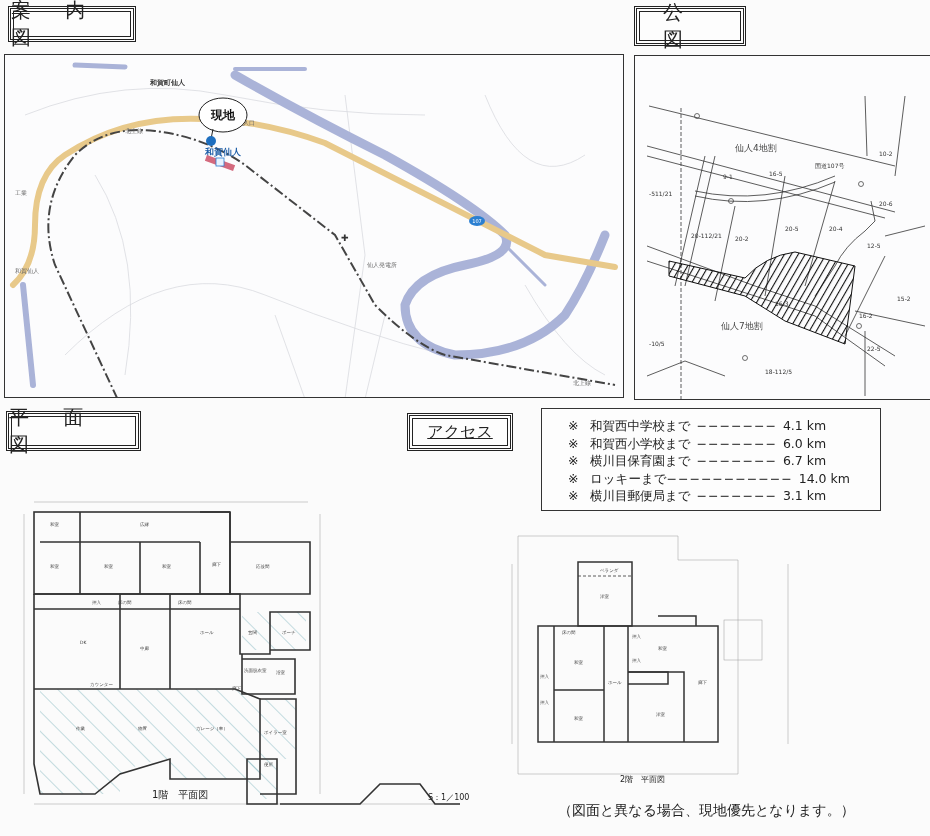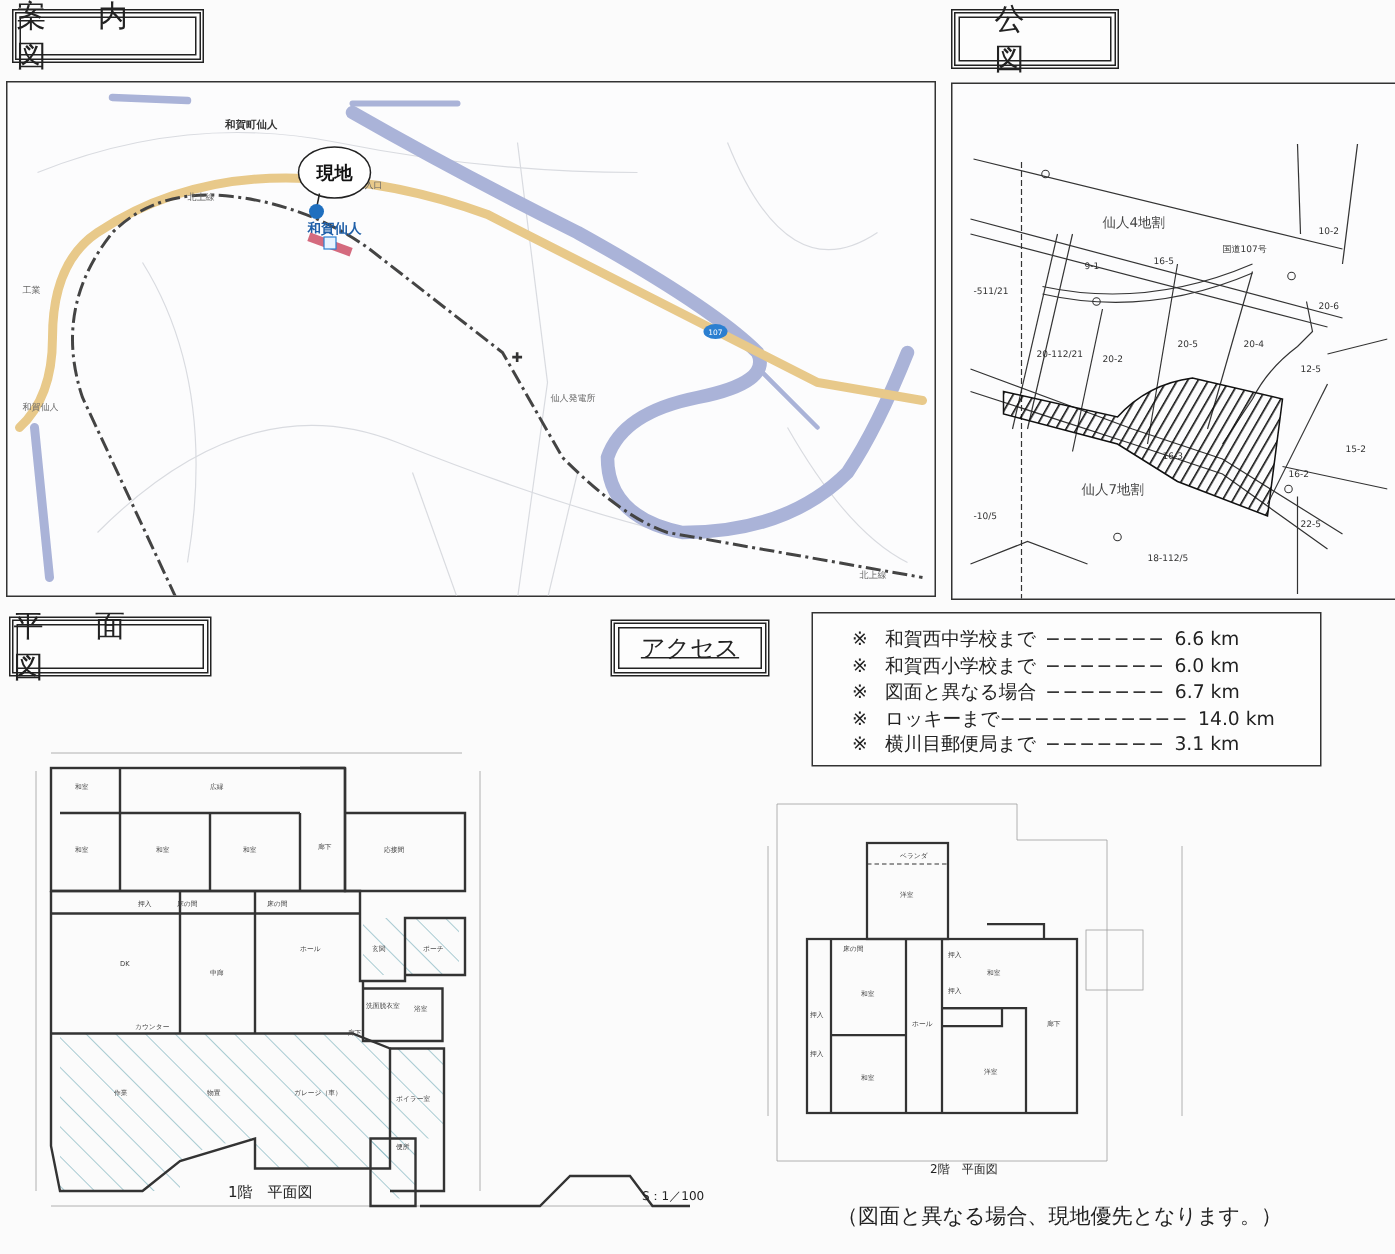--- a/index.html
+++ b/index.html
@@ -162,31 +162,31 @@
 
 <div class="title-box" style="left:407px; top:413px; width:106px; height:38px; letter-spacing:0; font-size:16px;text-decoration:underline;">
   <span>アクセス</span>
 </div>
 
 <div class="access-box">
   <div class="access-row">
     <span class="mark">※</span>
     <span class="dest">和賀西中学校まで</span>
     <span class="dash">−−−−−−−</span>
-    <span class="dist">6.6 km</span>
+    <span class="dist">4.1 km</span>
   </div>
   <div class="access-row">
     <span class="mark">※</span>
     <span class="dest">和賀西小学校まで</span>
     <span class="dash">−−−−−−−</span>
     <span class="dist">6.0 km</span>
   </div>
   <div class="access-row">
     <span class="mark">※</span>
-    <span class="dest">図面と異なる場合</span>
+    <span class="dest">横川目保育園まで</span>
     <span class="dash">−−−−−−−</span>
     <span class="dist">6.7 km</span>
   </div>
   <div class="access-row">
     <span class="mark">※</span>
     <span class="dest">ロッキーまで</span>
     <span class="dash" style="margin-left:0;">−−−−−−−−−−−</span>
     <span class="dist">14.0 km</span>
   </div>
   <div class="access-row">

